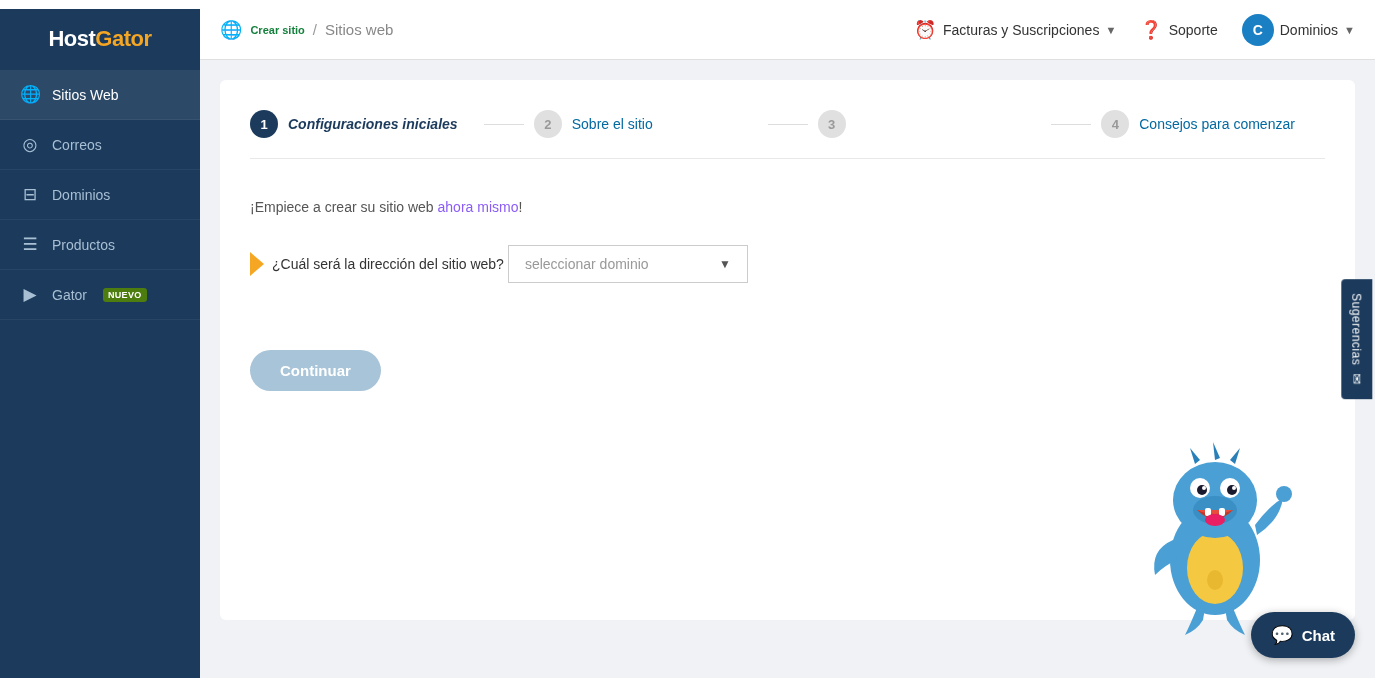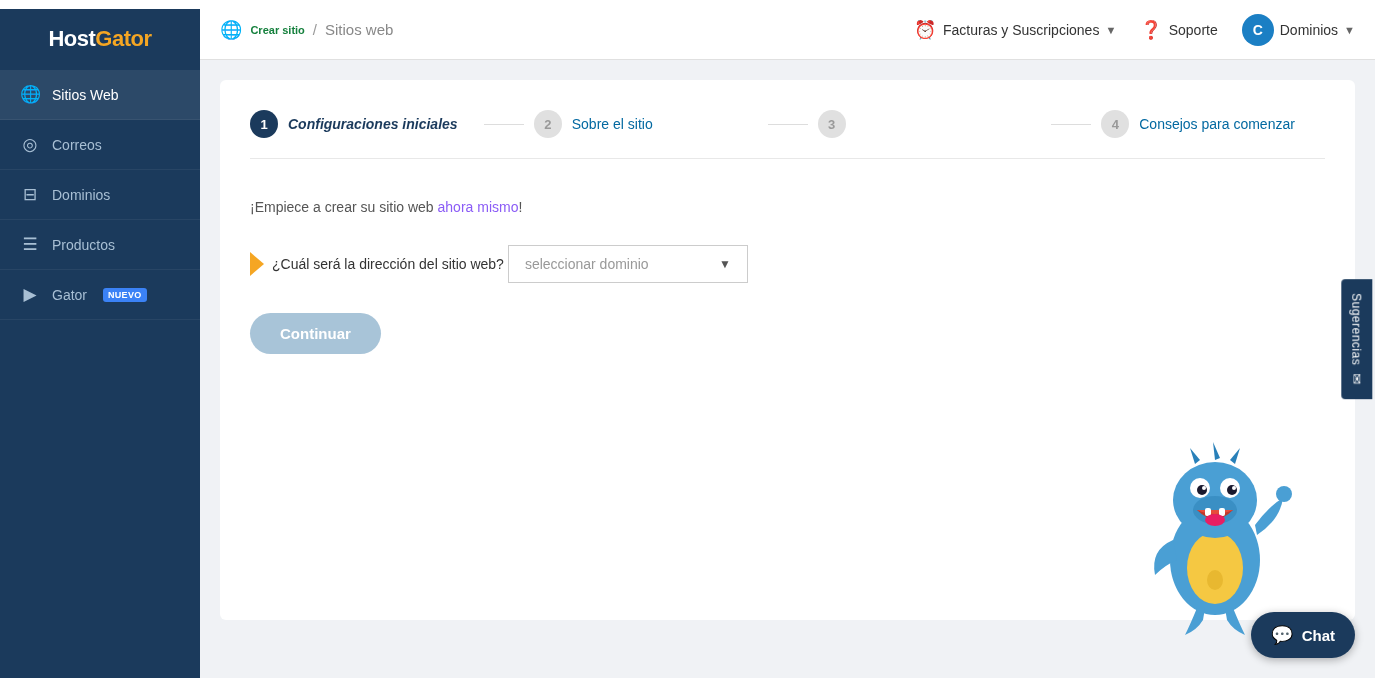--- a/index.html
+++ b/index.html
@@ -118,21 +118,21 @@
     .sidebar-item.active {
       color: #fff;
       background: rgba(255,255,255,0.08);
     }
     .sidebar-item .s-icon {
       font-size: 17px;
       width: 20px;
       text-align: center;
     }
     .badge-nuevo {
-      background: #3b82f6;
+      background: #4d7c0f;
       color: #fff;
       font-size: 9px;
       font-weight: 700;
       padding: 2px 5px;
       border-radius: 3px;
       margin-left: 4px;
       letter-spacing: 0.3px;
     }
 
     
@@ -259,20 +259,21 @@
     
     .btn-continue {
       background: #a8c4d8;
       color: #fff;
       border: none;
       border-radius: 25px;
       padding: 12px 30px;
       font-size: 15px;
       font-weight: 600;
       cursor: pointer;
+      margin-top: 37px;
     }
 
     
     .mascot {
       position: absolute;
       bottom: 0;
       right: 60px;
       width: 160px;
       height: 200px;
     }

